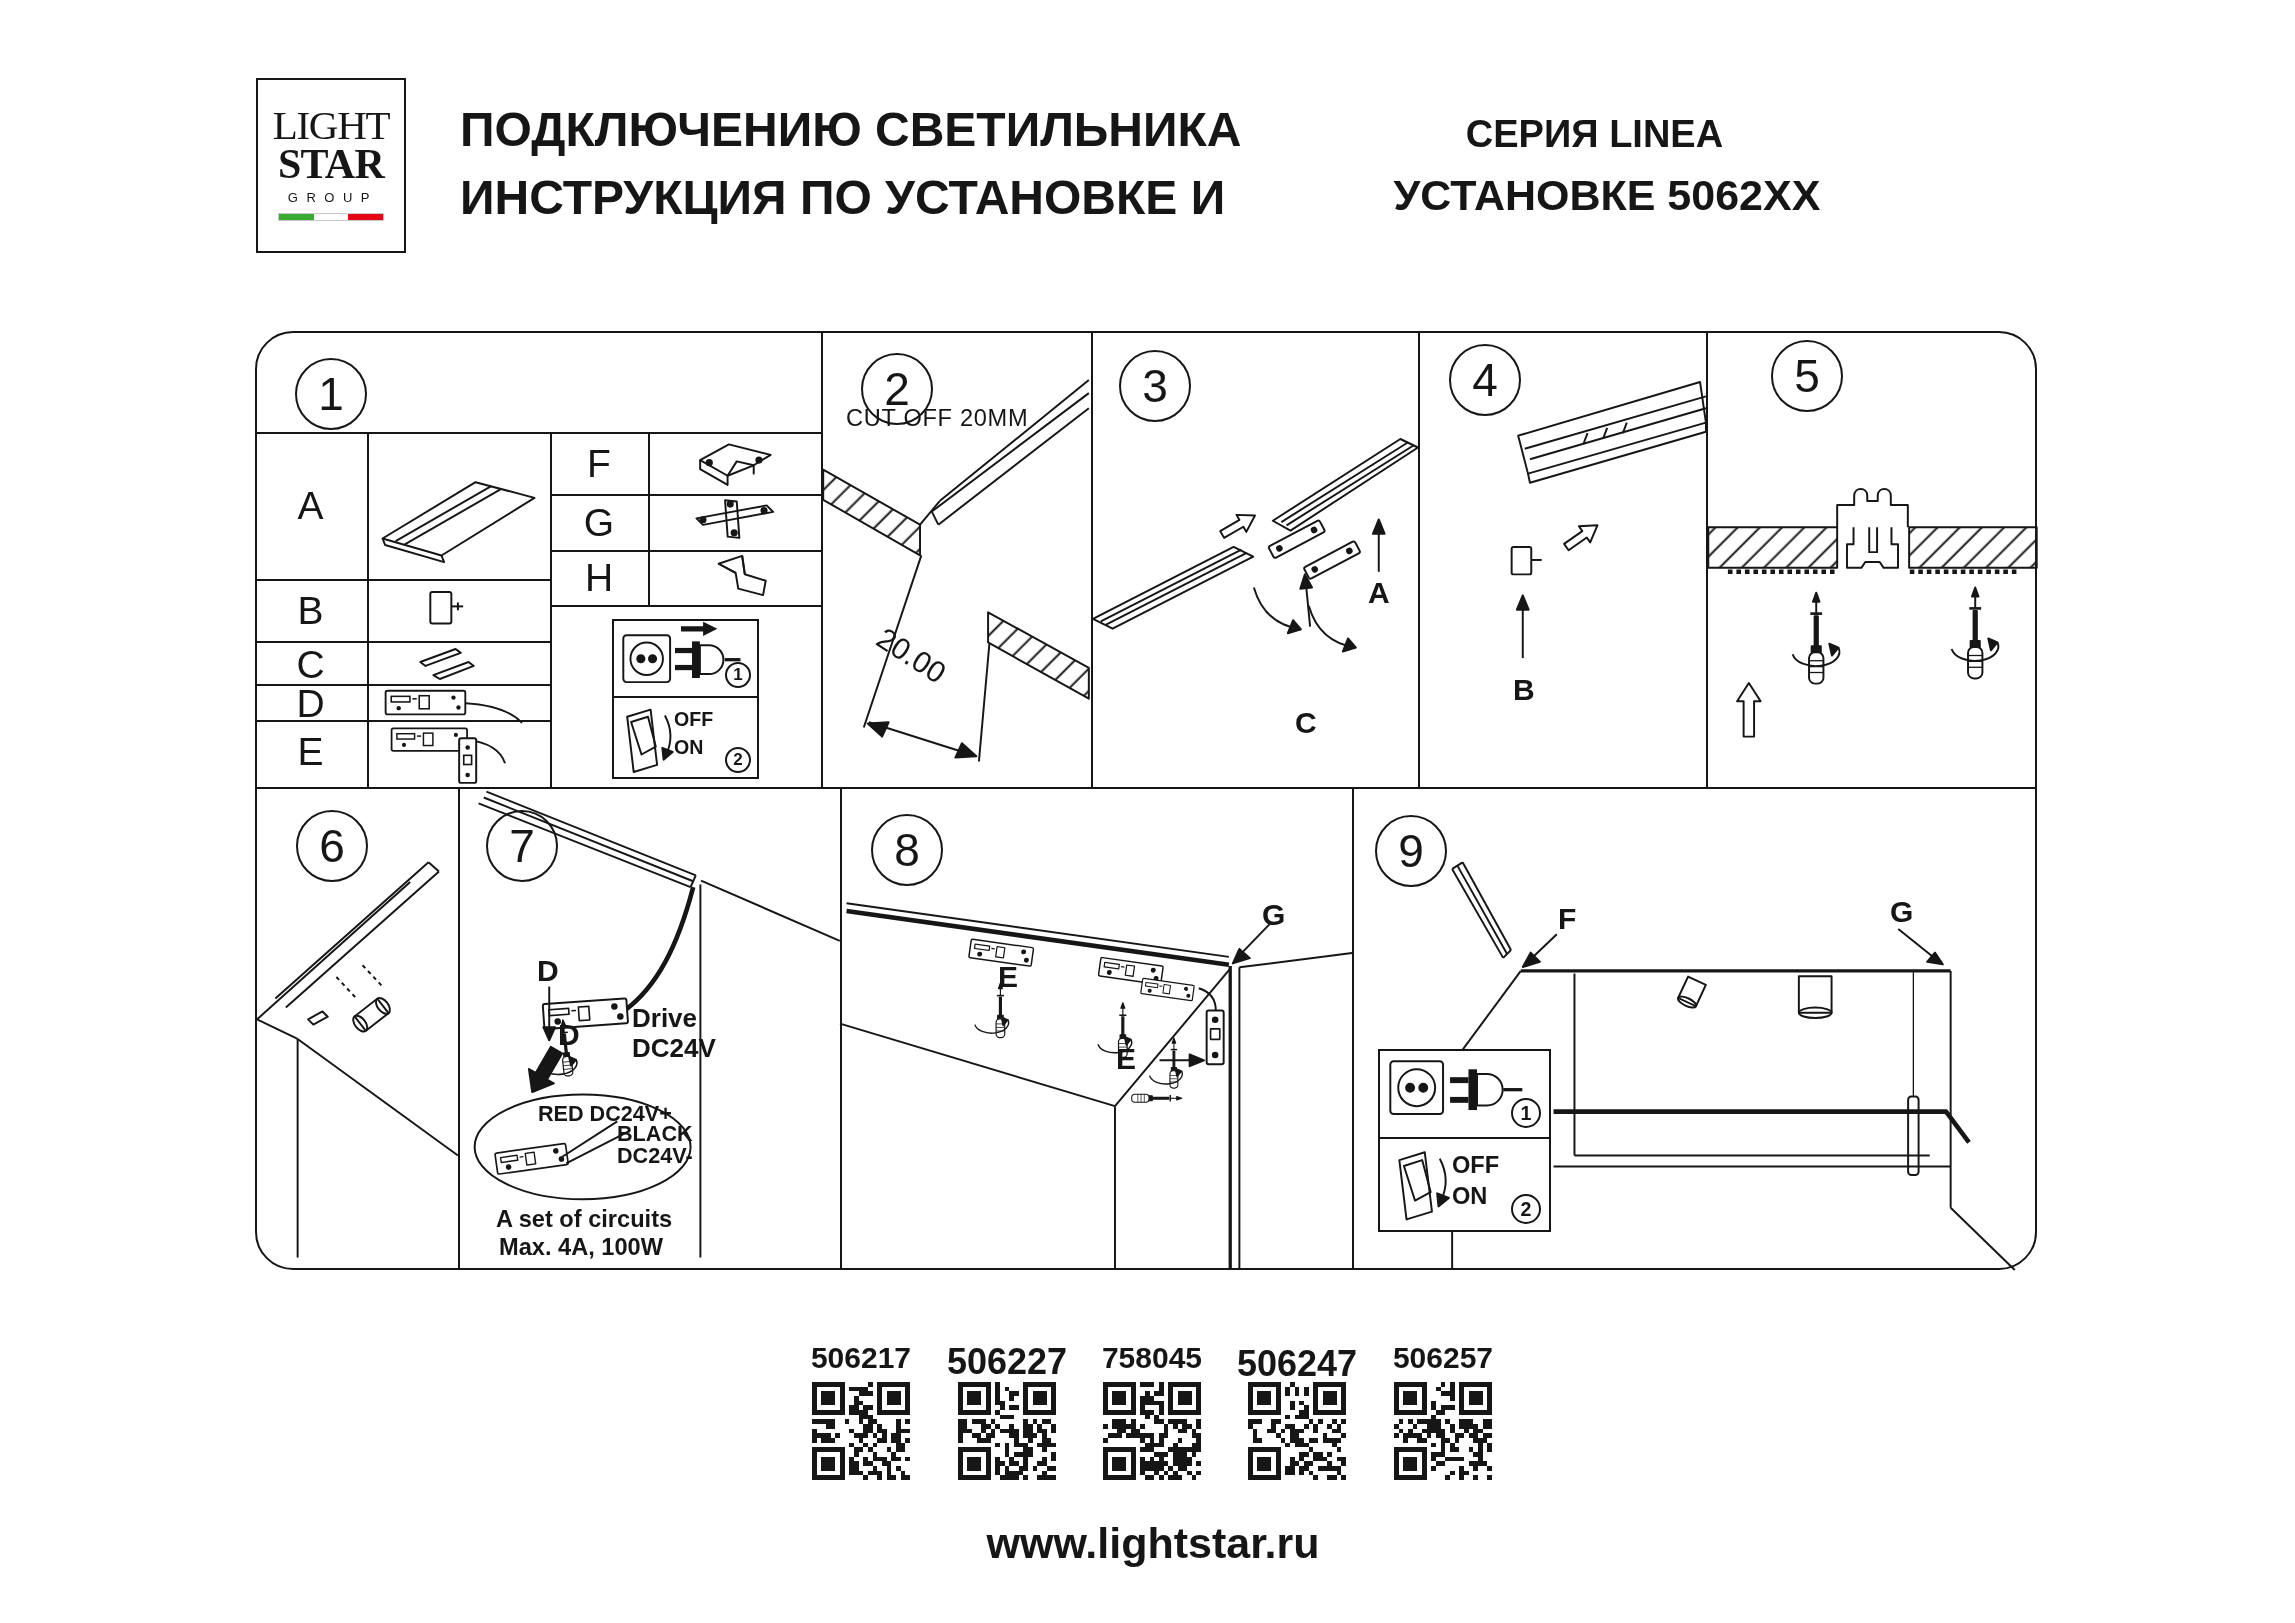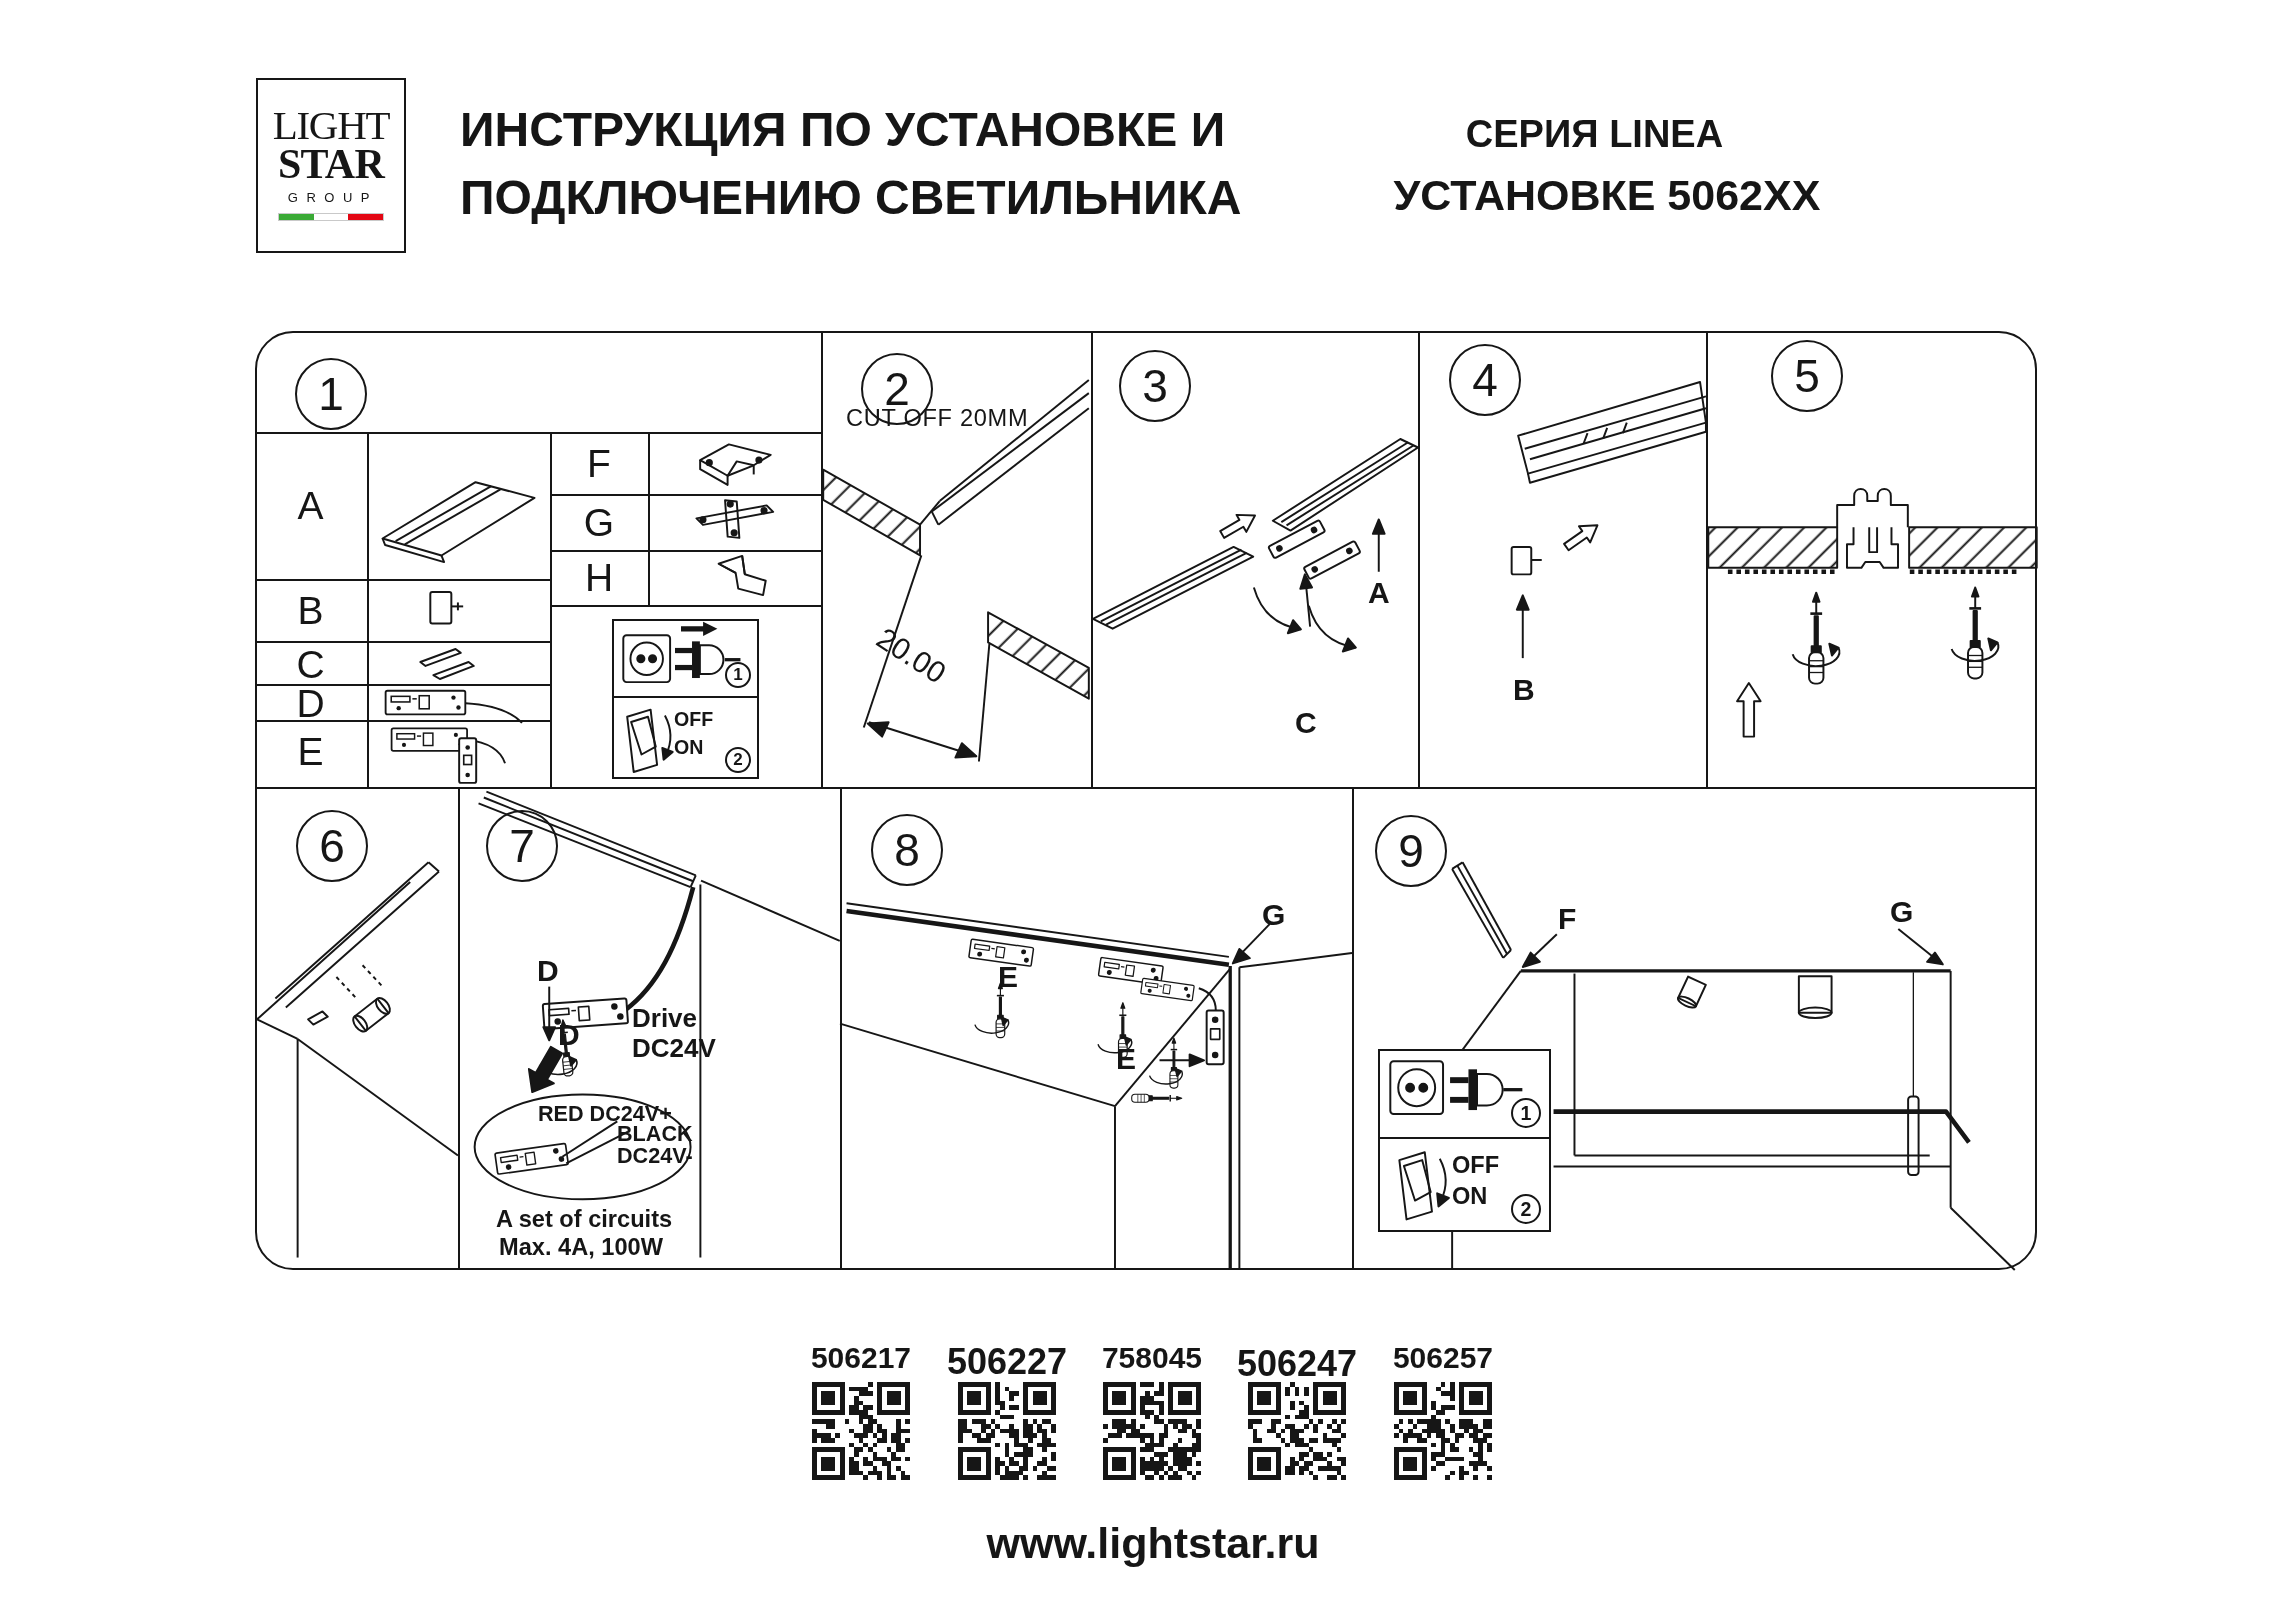--- a/index.html
+++ b/index.html
@@ -70,22 +70,22 @@
     <div class="l2">STAR</div>
     <div class="l3">GROUP</div>
     <div class="flag">
       <span style="background:#3aaa35"></span>
       <span style="background:#ffffff"></span>
       <span style="background:#e30613"></span>
     </div>
   </div>
 
   <div class="t b" style="left:460px; top:96px; font-size:48px; line-height:68px;">
+    <div>ПОДКЛЮЧЕНИЮ СВЕТИЛЬНИКА</div>
     <div>ИНСТРУКЦИЯ ПО УСТАНОВКЕ И</div>
-    <div>ПОДКЛЮЧЕНИЮ СВЕТИЛЬНИКА</div>
   </div>
 
   <div class="t b" style="left:1431px; top:113px; width:327px; text-align:center; font-size:38px;">СЕРИЯ LINEA</div>
   <div class="t b" style="left:1378px; top:171px; width:458px; text-align:center; font-size:43px;">УСТАНОВКЕ 5062XX</div>
 
   <div class="frame" style="left:255px; top:331px; width:1782px; height:939px;"></div>
 
   <div class="ln" style="left:257px; top:787px; width:1779px; height:2px;"></div>
 
   <div class="ln" style="left:821px; top:332px; width:2px; height:456px;"></div>

